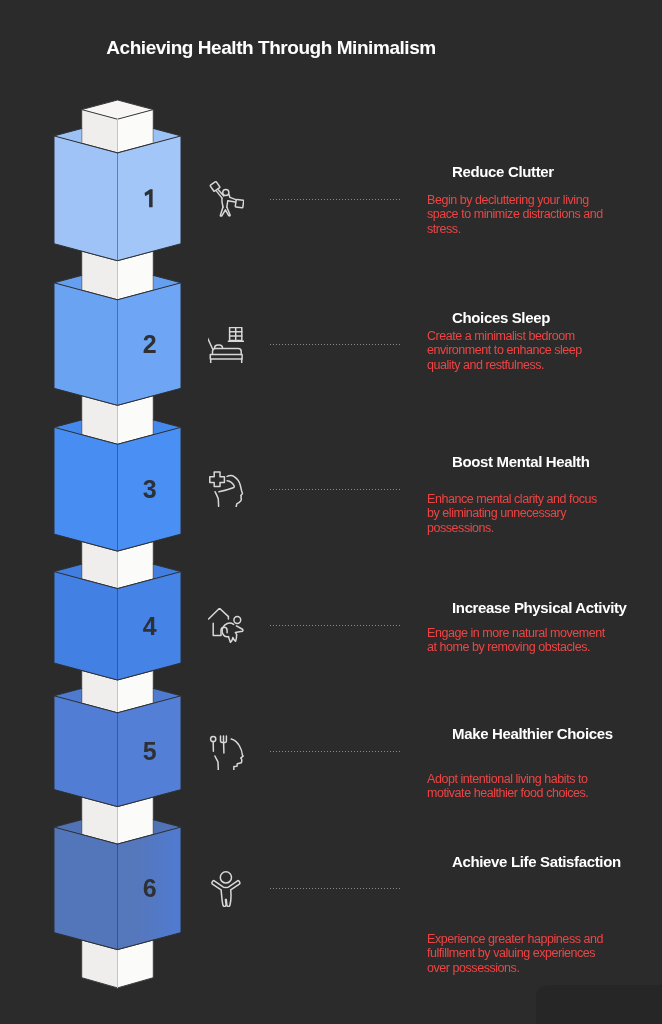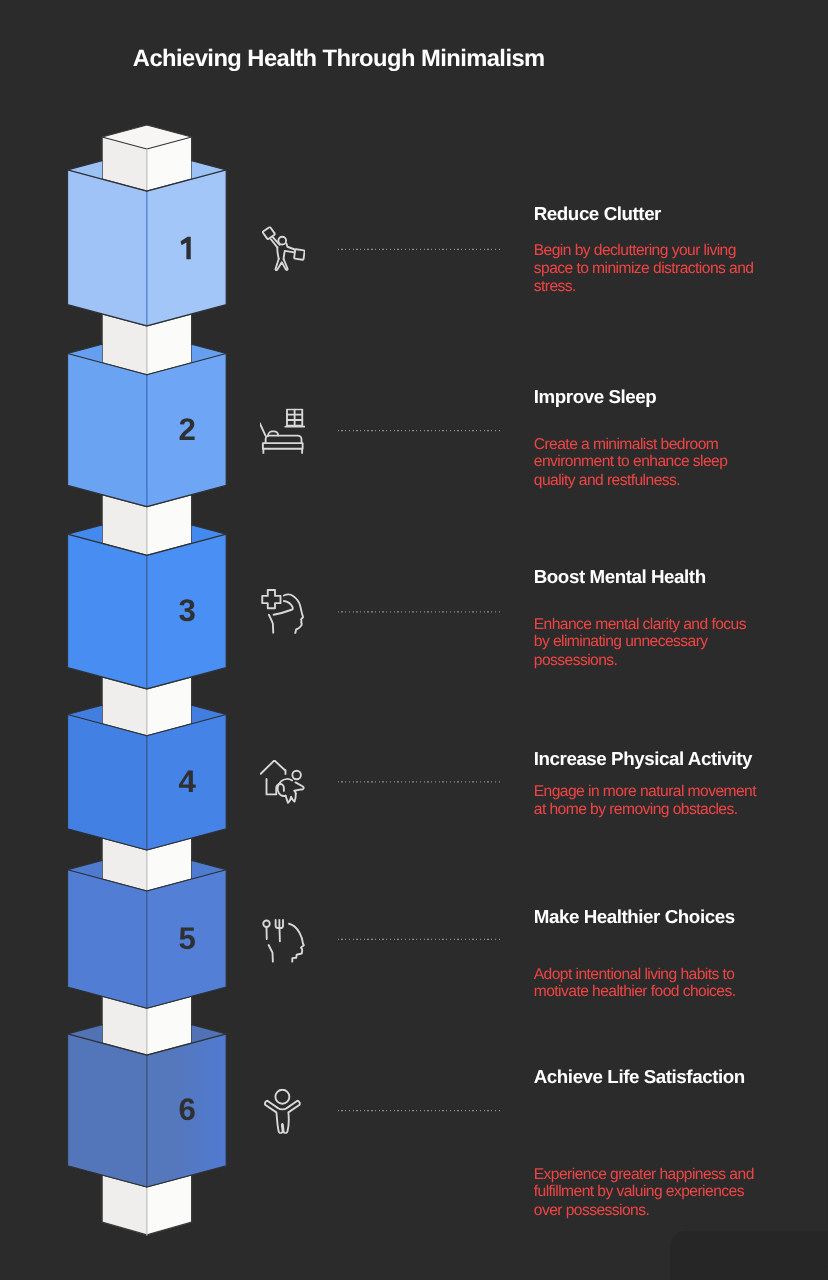--- a/index.html
+++ b/index.html
@@ -1,19 +1,19 @@
 <!DOCTYPE html>
 <html><head><meta charset="utf-8">
 <style>
 html,body{margin:0;padding:0}
 body{width:662px;height:1024px;background:#2b2b2b;position:relative;overflow:hidden;
  font-family:"Liberation Sans",sans-serif;-webkit-font-smoothing:antialiased}
 .title{position:absolute;left:0;top:35.9px;width:542px;text-align:center;color:#fff;
  font-size:19px;font-weight:bold;line-height:24px;letter-spacing:-0.45px}
-.hd{position:absolute;left:427px;color:#fff;font-size:15px;font-weight:bold;line-height:19px;letter-spacing:-0.35px}
+.hd{position:absolute;left:452px;color:#fff;font-size:15px;font-weight:bold;line-height:19px;letter-spacing:-0.35px}
 .bd{position:absolute;left:427px;color:#ef4444;font-size:12.5px;line-height:14.4px;letter-spacing:-0.45px}
 .dots{position:absolute;left:270px;width:130px;height:1px;
  background-image:repeating-linear-gradient(to right,#8a8a8a 0,#8a8a8a 1px,transparent 1px,transparent 3px)}
 .wm{position:absolute;right:0;bottom:0;width:126px;height:39px;background:#262626;border-radius:12px 0 0 0}
 </style></head>
 <body>
 <div class="title">Achieving Health Through Minimalism</div>
 <svg style="position:absolute;left:0;top:0" width="662" height="1024" viewBox="0 0 662 1024">
 <defs>
       <linearGradient id="g6" x1="0" y1="0" x2="1" y2="0">
@@ -135,22 +135,22 @@
     <g fill="none" stroke="#d8d8d8" stroke-width="1.5" stroke-linecap="round" stroke-linejoin="round">
 <rect x="3.4" y="1.8" width="7.3" height="7.3" rx="1" transform="rotate(-35 7.05 5.45)"></rect>
 <circle cx="17.8" cy="11.5" r="3.1"></circle>
 <path d="M10.2 8.7 L15.8 14.9 M8.7 10.4 L13.9 16.9"></path>
 <path d="M21.2 13.9 C21.6 14.8 21.6 15.7 21.9 16.4 L27.8 18.6 M19.9 19.7 L27.3 20.9"></path>
 <path d="M13.9 16.9 C13.6 20.0 14.4 23.5 15.0 26.0 M19.8 19.9 C19.4 22.1 18.9 24.5 18.9 26.3"></path>
 <path d="M15.0 26.0 L12.4 34.2 C12.2 34.8 12.7 35.3 13.3 35.1 C13.6 35.0 13.9 34.7 14.1 34.3 L17.4 28.8 L20.4 34.1 C20.6 34.5 20.9 34.8 21.2 34.9 C21.8 35.1 22.3 34.6 22.1 34.0 L18.9 26.3"></path>
 <rect x="27.7" y="18.8" width="7.6" height="7.6" rx="0.8" transform="rotate(8 31.5 22.6)"></rect>
 </g>
   </svg>
-<div class="hd" style="top:308.1px">Improve Sleep</div>
-<div class="bd" style="top:348px">Create a minimalist bedroom<br>environment to enhance sleep<br>quality and restfulness.</div>
+<div class="hd" style="top:308.1px">Choices Sleep</div>
+<div class="bd" style="top:329px">Create a minimalist bedroom<br>environment to enhance sleep<br>quality and restfulness.</div>
 <div class="dots" style="top:344.0px"></div>
 <svg style="position:absolute;left:208.3px;top:326.5px" width="36" height="36" viewBox="0 0 36 36">
     <g fill="none" stroke="#d8d8d8" stroke-width="1.5" stroke-linecap="round" stroke-linejoin="round">
 <rect x="21.6" y="0.4" width="12.2" height="13.1"></rect>
 <path d="M27.7 0.4 V13.5 M21.6 4.7 H33.8 M21.6 9 H33.8 M20.3 14.3 H35.6"></path>
 <path d="M-0.2 11.6 L4.5 21.7"></path>
 <path d="M6.5 21.4 C6.5 19.6 8 18.1 9.9 18.1 L11.2 18.1 C13 18.1 14.5 19.5 14.5 21.3"></path>
 <path d="M4.5 27.3 L4.5 24.4 C4.5 22.8 5.8 21.5 7.4 21.5 L30.2 21.5 C31.9 21.5 33.2 22.8 33.2 24.4 L33.2 27.3"></path>
 <rect x="2.3" y="27.5" width="31.8" height="4.5"></rect>
 <path d="M2.7 32.2 V35.7 M33.7 32.2 V35.7"></path>

